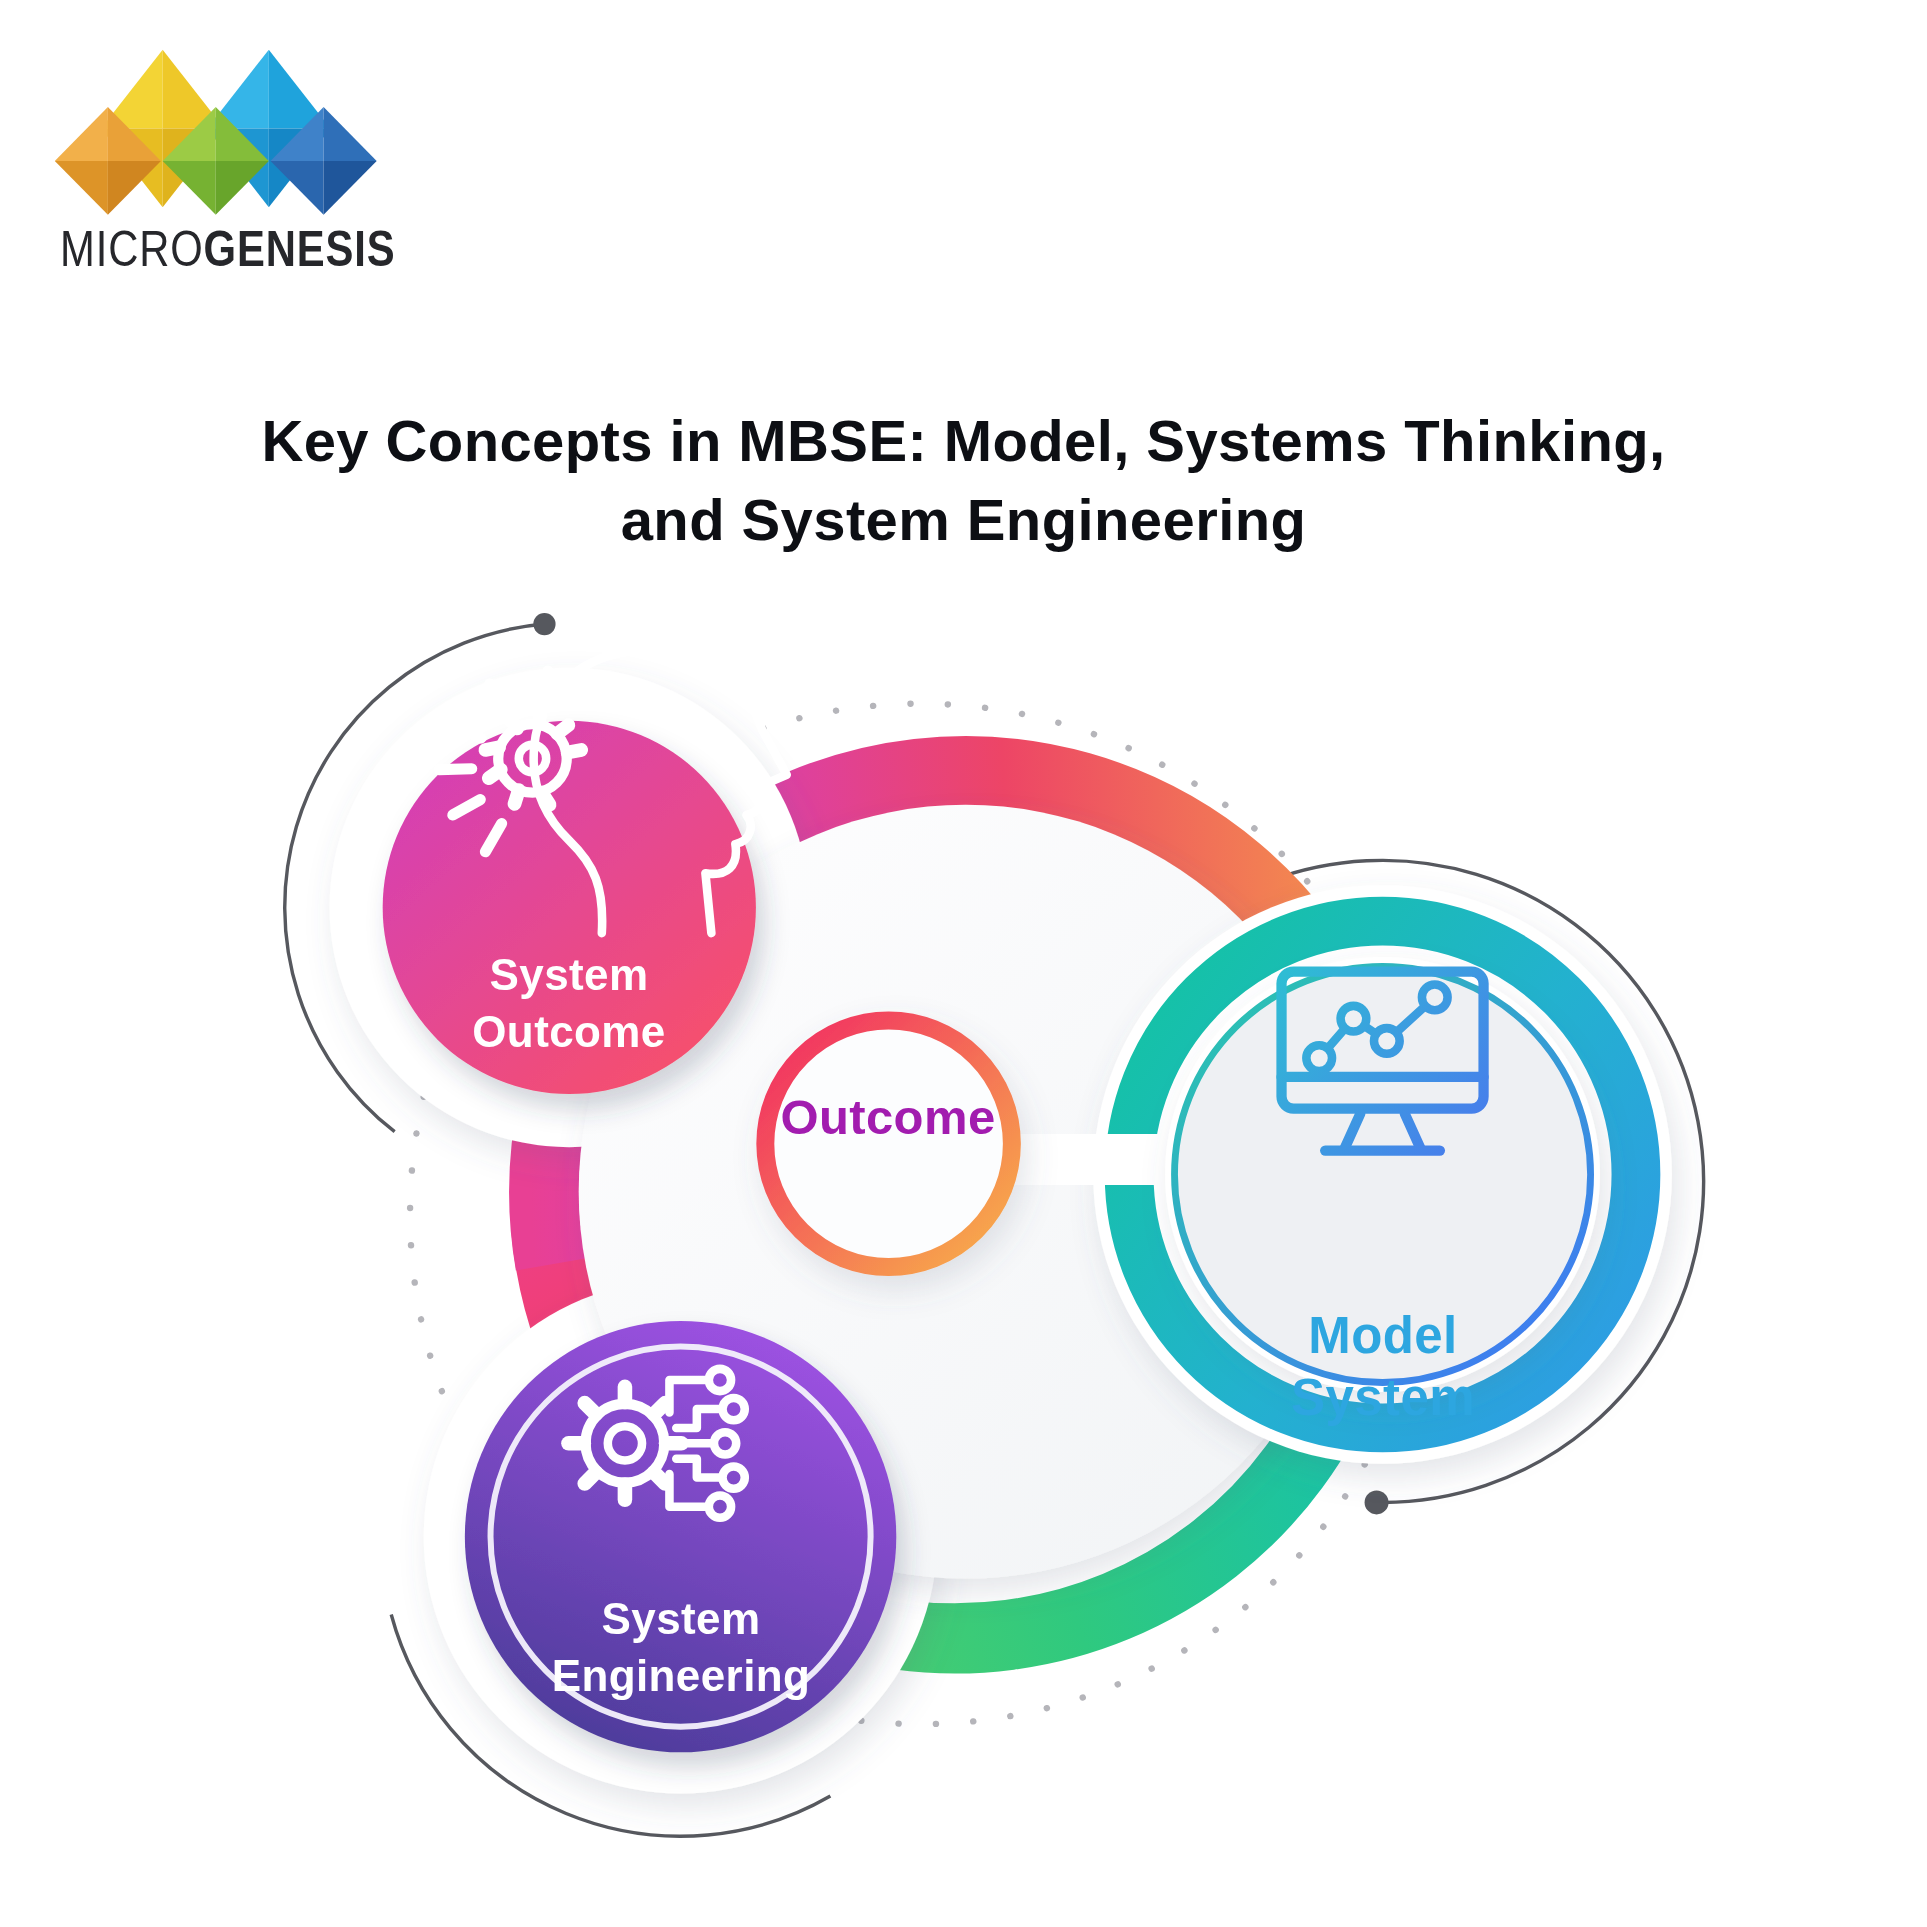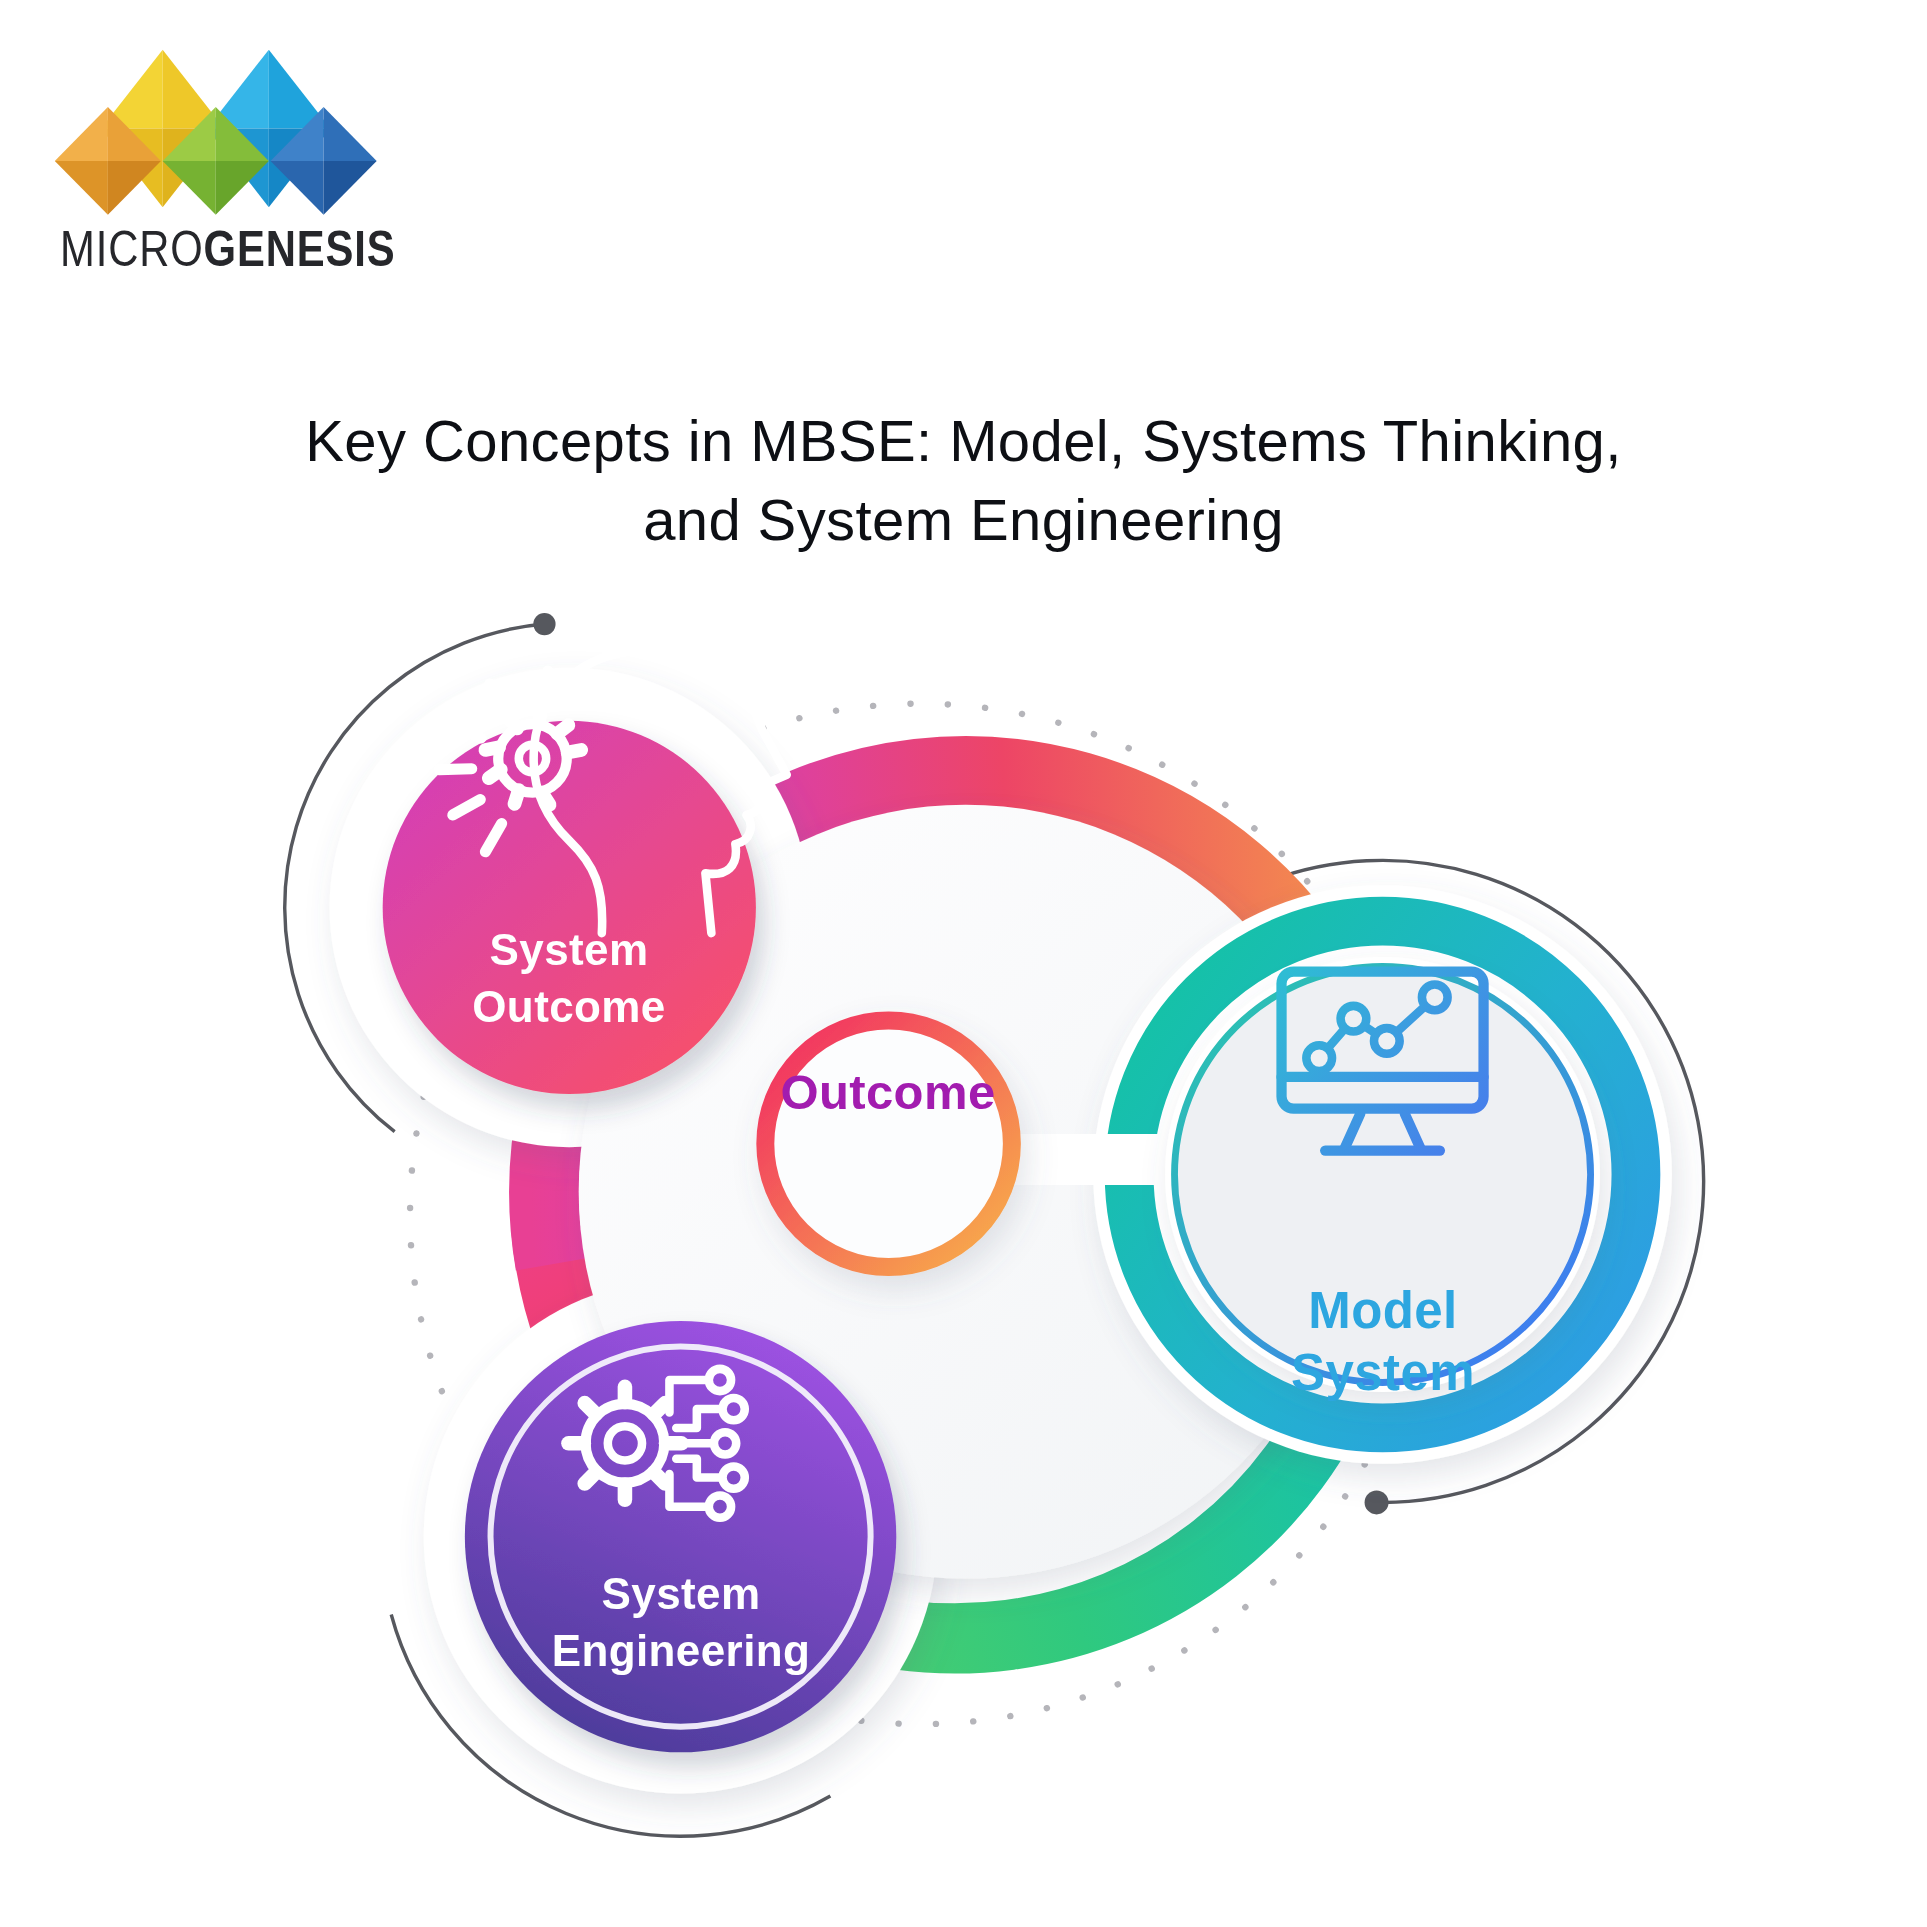--- a/index.html
+++ b/index.html
@@ -17,26 +17,27 @@
     left:60px;top:221px;
     font-size:44px;color:#26272b;letter-spacing:0.9px;
     transform:scale(0.95,1.12);transform-origin:left top;
     white-space:nowrap;
   }
   .logo-text .thin{font-weight:400;}
   .logo-text .bold{font-weight:700;}
   .page-title{
     left:0;top:401px;width:1927px;
     text-align:center;
-    font-weight:400;font-size:58px;line-height:79px;
+    font-weight:700;font-size:58px;line-height:79px;
     color:#0d0f14;letter-spacing:0.4px;
   }
   .node-label{
     text-align:center;font-weight:700;
     letter-spacing:0.4px;
+    margin-top:25px;
   }
   .label-system-thinking{left:355px;top:921px;width:428px;font-size:44px;line-height:57px;color:#ffffff;}
   .label-system-engineering{left:467px;top:1565px;width:428px;font-size:44px;line-height:57px;color:#ffffff;}
   .label-model-system{left:1169px;top:1280px;width:428px;font-size:51px;line-height:62px;color:#2da6e0;}
   .label-outcome{left:717px;top:1064px;width:342px;font-size:49px;line-height:57px;color:#a21caf;}
   .node-label span{display:block;}
 </style>
 </head>
 <body>
 

